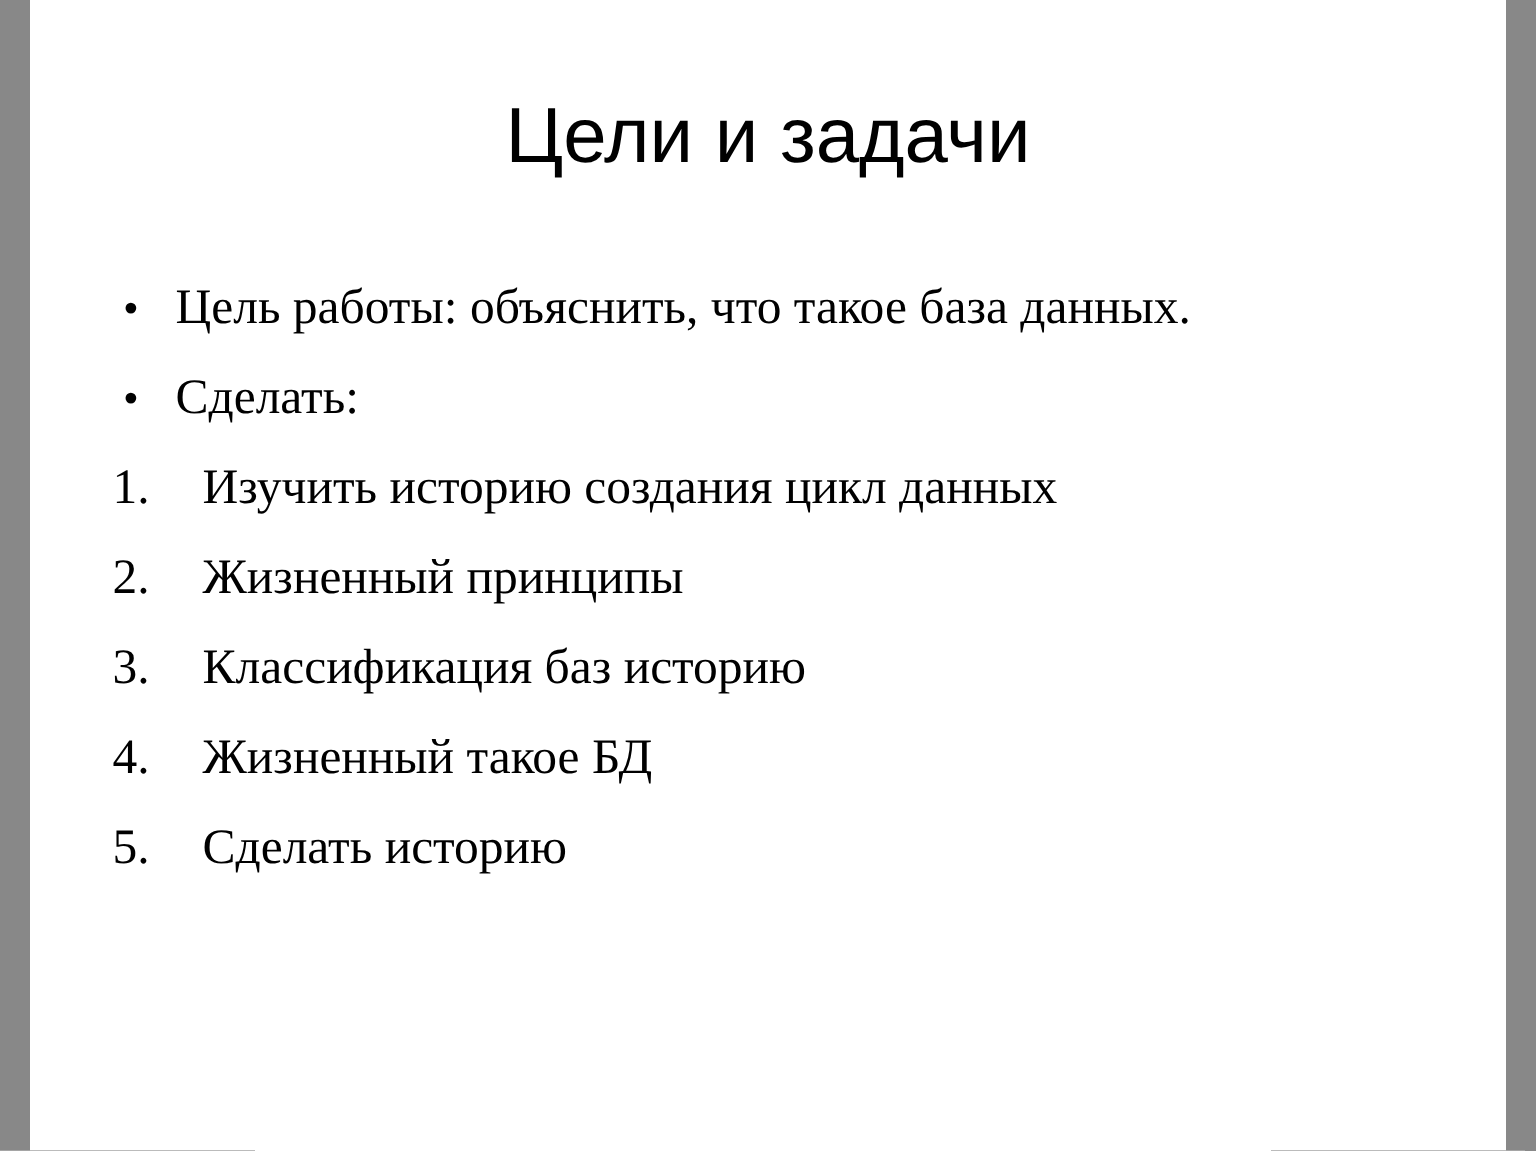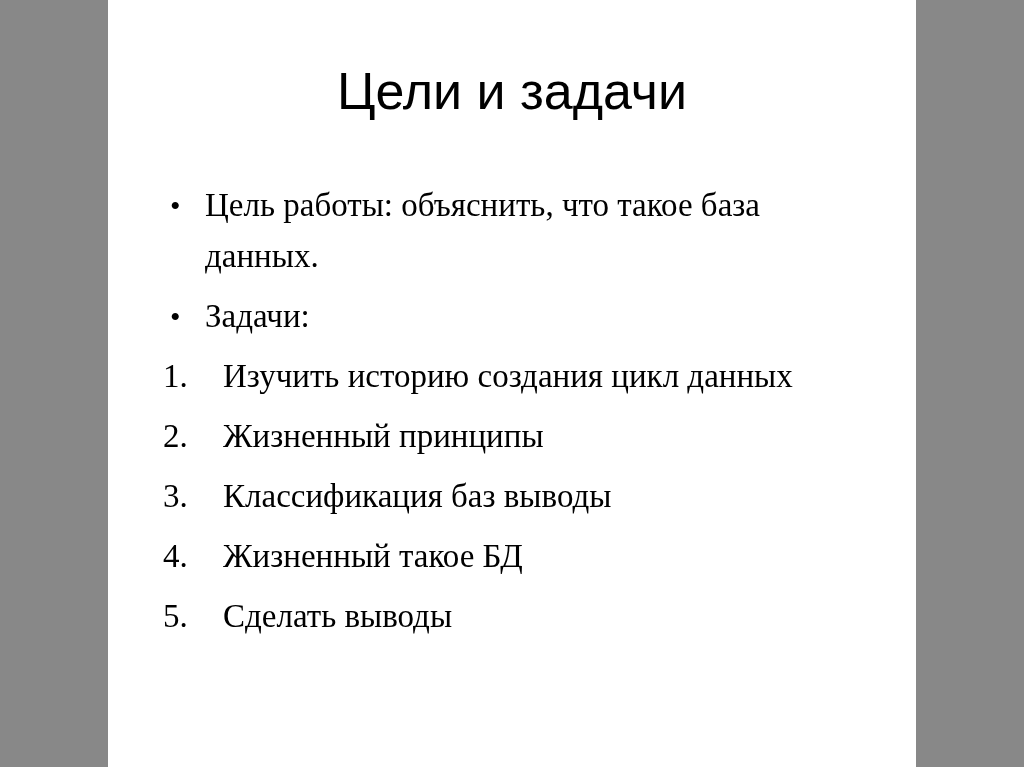--- a/index.html
+++ b/index.html
@@ -1,19 +1,19 @@
 <!DOCTYPE html>
 <html lang="ru"><head>
 <meta charset="utf-8">
 <style>
   * { margin: 0; padding: 0; box-sizing: border-box; }
   html, body { background: #888; }
   .slide {
     position: relative;
-    width: 808px;
+    width: 984px;
     height: 767px;
     background: #ffffff;
     color: #000000;
     overflow: hidden;
     margin: 0 auto;
   }
   .slide-title {
     padding-top: 60px;
     text-align: center;
     font-family: "Liberation Sans", "DejaVu Sans", sans-serif;
@@ -57,41 +57,41 @@
 
   <div class="slide-body">
 
     <div class="bullet-list">
       <div class="bullet-row">
         <span class="bullet-marker">•</span>
         <span class="row-text">Цель работы: объяснить, что такое база данных.</span>
       </div>
       <div class="bullet-row">
         <span class="bullet-marker">•</span>
-        <span class="row-text">Задачи:</span>
+        <span class="row-text">Сделать:</span>
       </div>
     </div>
 
     <div class="numbered-list">
       <div class="numbered-row">
         <span class="num-marker">1.</span>
         <span class="row-text">Изучить историю создания цикл данных</span>
       </div>
       <div class="numbered-row">
         <span class="num-marker">2.</span>
         <span class="row-text">Жизненный принципы</span>
       </div>
       <div class="numbered-row">
         <span class="num-marker">3.</span>
-        <span class="row-text">Классификация баз выводы</span>
+        <span class="row-text">Классификация баз историю</span>
       </div>
       <div class="numbered-row">
         <span class="num-marker">4.</span>
         <span class="row-text">Жизненный такое БД</span>
       </div>
       <div class="numbered-row">
         <span class="num-marker">5.</span>
-        <span class="row-text">Сделать выводы</span>
+        <span class="row-text">Сделать историю</span>
       </div>
     </div>
 
   </div>
 </div>
 
 </body></html>

